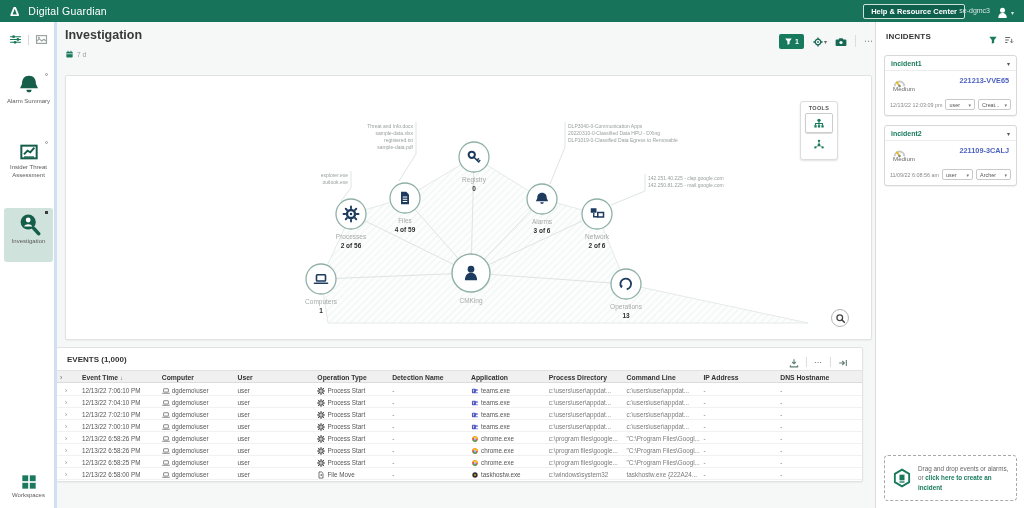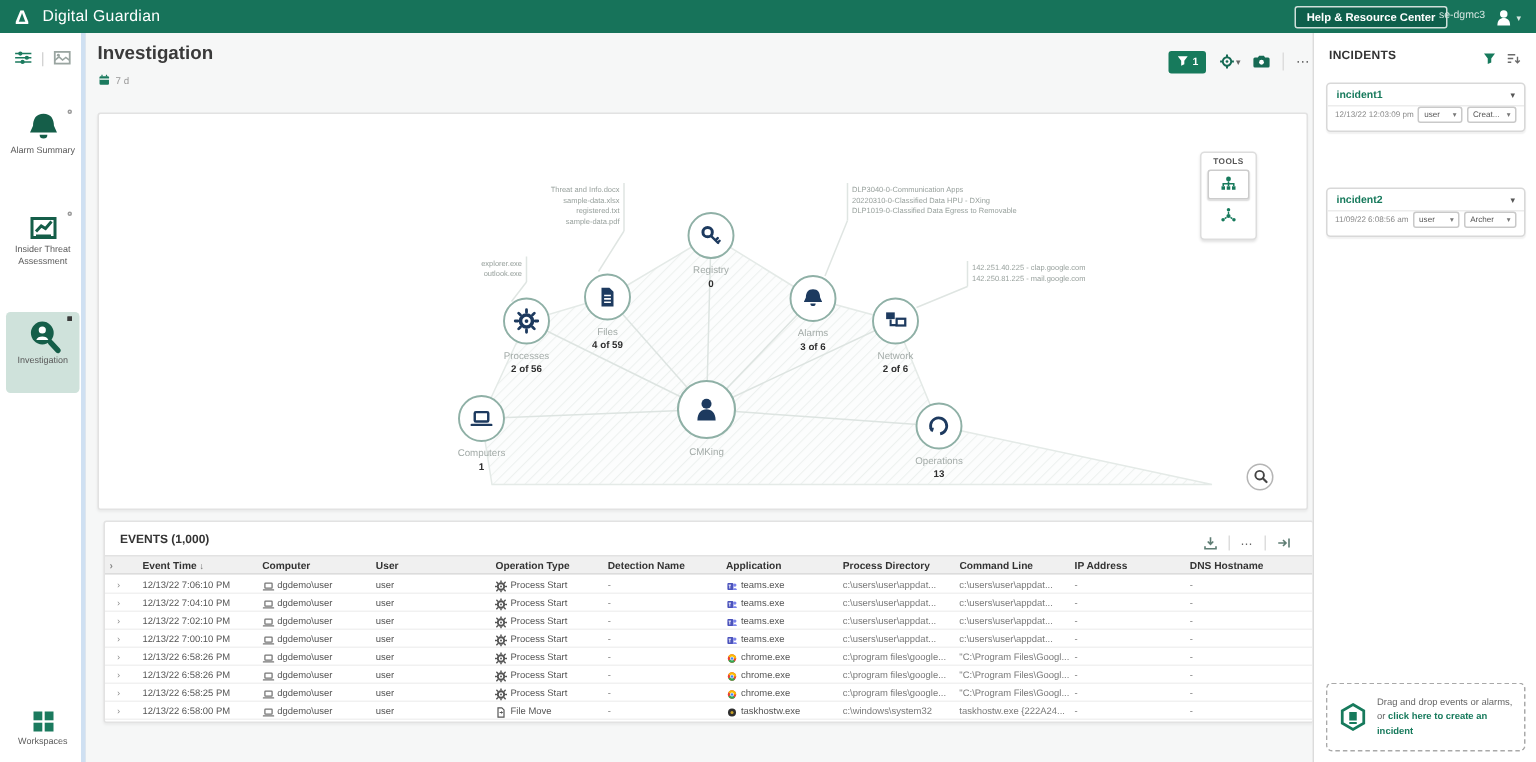--- a/index.html
+++ b/index.html
@@ -37,21 +37,21 @@
 .gtoolbar{position:absolute;top:32px;left:779px;display:flex;align-items:center;gap:8px;z-index:5}
 .filter-btn{width:25px;height:15px;background:#177A5C;border-radius:2px;display:flex;align-items:center;justify-content:center;gap:2px;cursor:pointer}
 .filter-btn .cnt{color:#fff;font-size:7px;font-weight:bold}
 .tb-ic{display:flex;align-items:center;cursor:pointer}
 .tb-sep{width:1px;height:12px;background:#ddd}
 .dots{font-size:9px;color:#666;letter-spacing:1px;cursor:pointer}
 
 
 .panel{position:absolute;background:#fff;border:1px solid #e2e2e2;border-radius:2px;box-shadow:0 1px 2px rgba(0,0,0,.05)}
 #graph-panel{left:65px;top:75px;width:807px;height:265px}
-#events-panel{left:69px;top:347px;width:807px;height:135px;overflow:hidden}
+#events-panel{left:56px;top:347px;width:807px;height:135px;overflow:hidden}
 
 
 .tools{position:absolute;right:33px;top:25px;width:38px;padding:3px 3px 4px;background:#fff;border:1px solid #ddd;border-radius:3px;box-shadow:0 1px 2px rgba(0,0,0,.12);text-align:center}
 .tools .t-lbl{font-size:5.5px;font-weight:bold;color:#555;letter-spacing:.3px;margin-bottom:2px}
 .tool-btn{width:28px;height:20px;margin:1px auto;display:flex;align-items:center;justify-content:center;border-radius:2px;cursor:pointer}
 .tool-btn.sel{border:1px solid #ccc;box-shadow:0 1px 1px rgba(0,0,0,.15)}
 .zoom-btn{position:absolute;right:22px;bottom:12px;width:18px;height:18px;border:1px solid #b5b5b5;border-radius:50%;background:#fff;display:flex;align-items:center;justify-content:center;cursor:pointer}
 
 
 .ev-head{position:absolute;left:10px;top:7px;font-size:8px;font-weight:bold;color:#333}
@@ -750,38 +750,60 @@
               <path d="M3.2-1.4v4.6M1.4 1.6l1.8 1.8L5 1.6" fill="none" stroke="currentColor" stroke-width="1.1"></path>
             </g>
           </svg></span>
     </div>
 
     <div class="card" style="top:33px">
       <div class="card-h">
         <span class="nm">incident1</span>
         <span class="cv">▾</span>
       </div>
+      <div class="card-b">
+        <span style="position:absolute;left:8px;top:3px" id="gauge-ic-0"><svg viewBox="-6 -6 12 12" width="13" height="13" style="color:#888;display:inline-block;vertical-align:middle">
+              <g>
+                <path d="M-4.4 2.6a4.4 4.4 0 0 1 8.8 0" fill="none" stroke="#c9c9c9" stroke-width="1.8"></path>
+                <path d="M0 2.2-2.8-1.6" stroke="#e8b70a" stroke-width="1.5"></path>
+                <circle cy="2.4" r="1.2" fill="#8a8a8a"></circle>
+              </g>
+            </svg></span>
+        <span class="sev-lbl">Medium</span>
+        <span class="inc-id">221213-VVE65</span>
+      </div>
       <div class="card-f">
         <span class="inc-time">12/13/22 12:03:09 pm</span>
         <div class="pill" style="width:32px">
             <span>user</span>
             <span class="pc">▾</span>
           </div>
         <div class="pill" style="width:36px">
             <span>Creat...</span>
             <span class="pc">▾</span>
           </div>
       </div>
     </div>
 
     <div class="card" style="top:103px">
       <div class="card-h">
         <span class="nm">incident2</span>
         <span class="cv">▾</span>
       </div>
+      <div class="card-b">
+        <span style="position:absolute;left:8px;top:3px" id="gauge-ic-1"><svg viewBox="-6 -6 12 12" width="13" height="13" style="color:#888;display:inline-block;vertical-align:middle">
+              <g>
+                <path d="M-4.4 2.6a4.4 4.4 0 0 1 8.8 0" fill="none" stroke="#c9c9c9" stroke-width="1.8"></path>
+                <path d="M0 2.2-2.8-1.6" stroke="#e8b70a" stroke-width="1.5"></path>
+                <circle cy="2.4" r="1.2" fill="#8a8a8a"></circle>
+              </g>
+            </svg></span>
+        <span class="sev-lbl">Medium</span>
+        <span class="inc-id">221109-3CALJ</span>
+      </div>
       <div class="card-f">
         <span class="inc-time">11/09/22 6:08:56 am</span>
         <div class="pill" style="width:32px">
             <span>user</span>
             <span class="pc">▾</span>
           </div>
         <div class="pill" style="width:36px">
             <span>Archer</span>
             <span class="pc">▾</span>
           </div>

